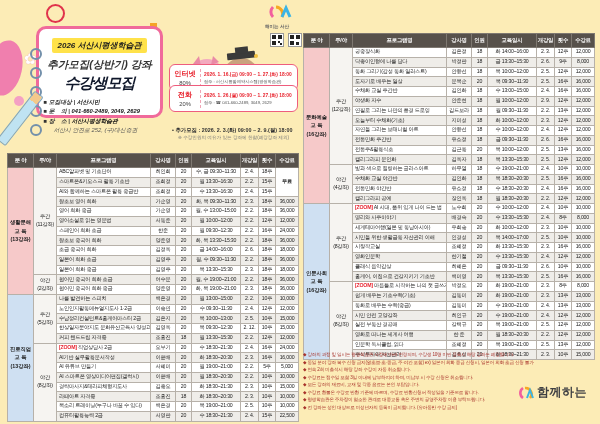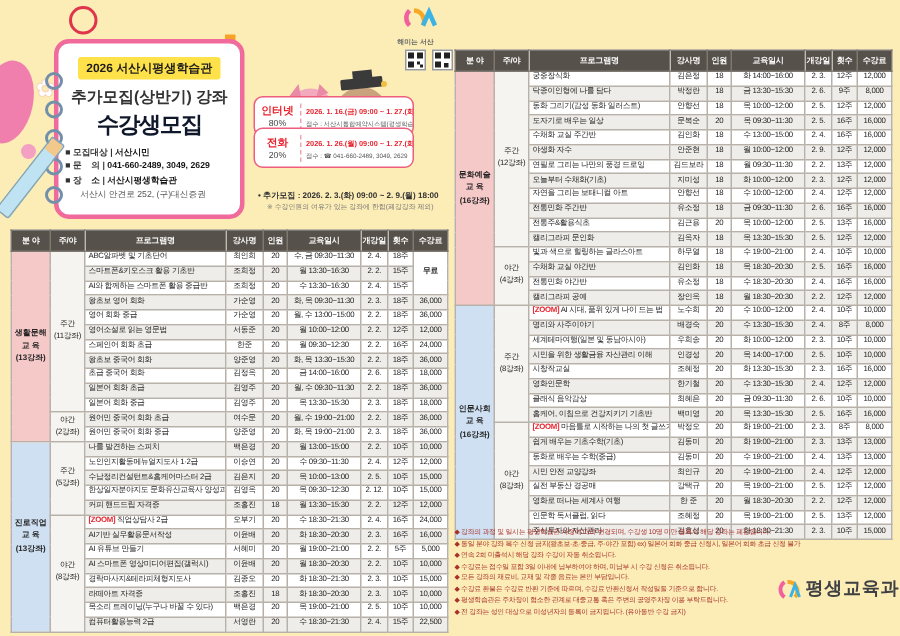--- a/index.html
+++ b/index.html
@@ -7,40 +7,40 @@
        font-family:"Liberation Sans","DejaVu Sans",sans-serif;}
   
   .blob{position:absolute;border-radius:50%;}
   .ring{position:absolute;width:8px;height:8px;border:2px solid #7390ab;border-radius:50%;background:transparent;z-index:5;}
   .pencil{position:absolute;left:34px;top:94px;width:60px;height:9px;border:1px solid #7fa6bd;border-radius:2px;
           background:linear-gradient(90deg,#f3c98b 0 9px,#bfe3f2 9px);transform:rotate(128deg);transform-origin:4px 4px;z-index:6;}
   .coil{position:absolute;left:46px;top:4px;width:15px;height:15px;border:2.5px solid #e0334c;border-radius:50%;background:transparent;}
   .flower{position:absolute;left:24px;top:50px;color:#fff;font-size:15px;z-index:4;text-shadow:0 0 1px #e8a;}
   .strip{position:absolute;left:150px;width:7px;}
   
-  .card{position:absolute;left:36px;top:26px;width:127px;height:120px;background:#fff;
+  .card{position:absolute;left:36px;top:26px;width:127px;height:92px;background:#fff;
         border:3px solid #f06a9b;border-radius:10px;box-sizing:border-box;z-index:3;
-        display:flex;flex-direction:column;align-items:center;padding-top:9px;}
+        display:flex;flex-direction:column;align-items:center;padding-top:9px;font-style:italic;}
   .badge{background:#ffe24a;color:#1d1d1d;font-weight:bold;font-size:8px;padding:2px 5px;border-radius:2px;white-space:nowrap;}
   .subtitle{margin-top:5px;font-size:10.5px;font-weight:bold;color:#333;white-space:nowrap;}
   .big-title{margin-top:2px;font-size:15px;font-weight:900;color:#0f172a;letter-spacing:-1px;white-space:nowrap;}
   .info{margin-top:5px;width:112px;}
   .info-line{font-size:5.8px;color:#333;line-height:1.6;white-space:nowrap;}
   .info-line .lbl{font-weight:bold;white-space:pre;}
   .info-line .val{font-weight:bold;color:#111;}
   .info-line.addr{padding-left:10px;color:#555;font-weight:normal;}
   
   .brand-top{position:absolute;left:255px;top:4px;width:44px;text-align:center;z-index:2;}
   .brand-top .cap{font-size:4.6px;color:#666;font-weight:bold;margin-top:0px;}
   .qr-wrap{position:absolute;left:270px;top:33px;display:flex;gap:4px;z-index:2;}
   .qr{width:12px;height:12px;background:#fff;border:0.5px solid #999;}
   
   .mascots{position:absolute;left:183px;top:44px;z-index:2;}
   
-  .apply-box{position:absolute;left:169px;width:107px;height:27px;background:#fff;border:1.5px solid #ee5d7d;
+  .apply-box{position:absolute;left:169px;width:129px;height:27px;background:#fff;border:1.5px solid #ee5d7d;
              border-radius:6px;box-sizing:border-box;display:flex;align-items:center;z-index:3;}
   .apply-box .method-col{width:30px;text-align:center;flex:none;}
   .apply-box .method{font-size:7.2px;font-weight:900;color:#e8232e;}
   .apply-box .rate{font-size:5.8px;color:#444;margin-top:1px;}
   .apply-box .divider{width:0;height:18px;border-left:1px dashed #f0a4b4;flex:none;}
   .apply-box .detail{padding-left:3px;overflow:hidden;}
   .apply-box .period{font-size:4.9px;font-weight:bold;color:#e8232e;white-space:nowrap;}
   .apply-box .how{font-size:4.2px;color:#555;margin-top:2px;white-space:nowrap;}
   .extra{position:absolute;left:172px;top:127px;z-index:3;}
   .extra .l1{font-size:5.4px;font-weight:bold;color:#333;white-space:nowrap;}
@@ -771,14 +771,14 @@
     <div>◆ 평생학습관은 주차장이 협소한 관계로 대중교통 혹은 주변의 공영주차장 이용 부탁드립니다.</div>
     <div>◆ 전 강좌는 성인 대상으로 미성년자의 등록이 금지됩니다. (유아동반 수강 금지)</div>
   </div>
 
 <div class="dept">
   <svg width="18" height="16" viewBox="0 0 18 16">
     <path d="M7,13 A6,6 0 0 1 7,3" stroke="#f2609e" stroke-width="2.6" fill="none"></path>
     <path d="M9,3 A6,6 0 0 1 14,13" stroke="#f7a823" stroke-width="2.6" fill="none"></path>
     <path d="M11,13 L14,5 L17,13" stroke="#3bb4e5" stroke-width="2" fill="none"></path>
   </svg>
-  <span class="txt">평생교육과</span>
+  <span class="txt">함께하는</span>
 </div>
 
 </body></html>

